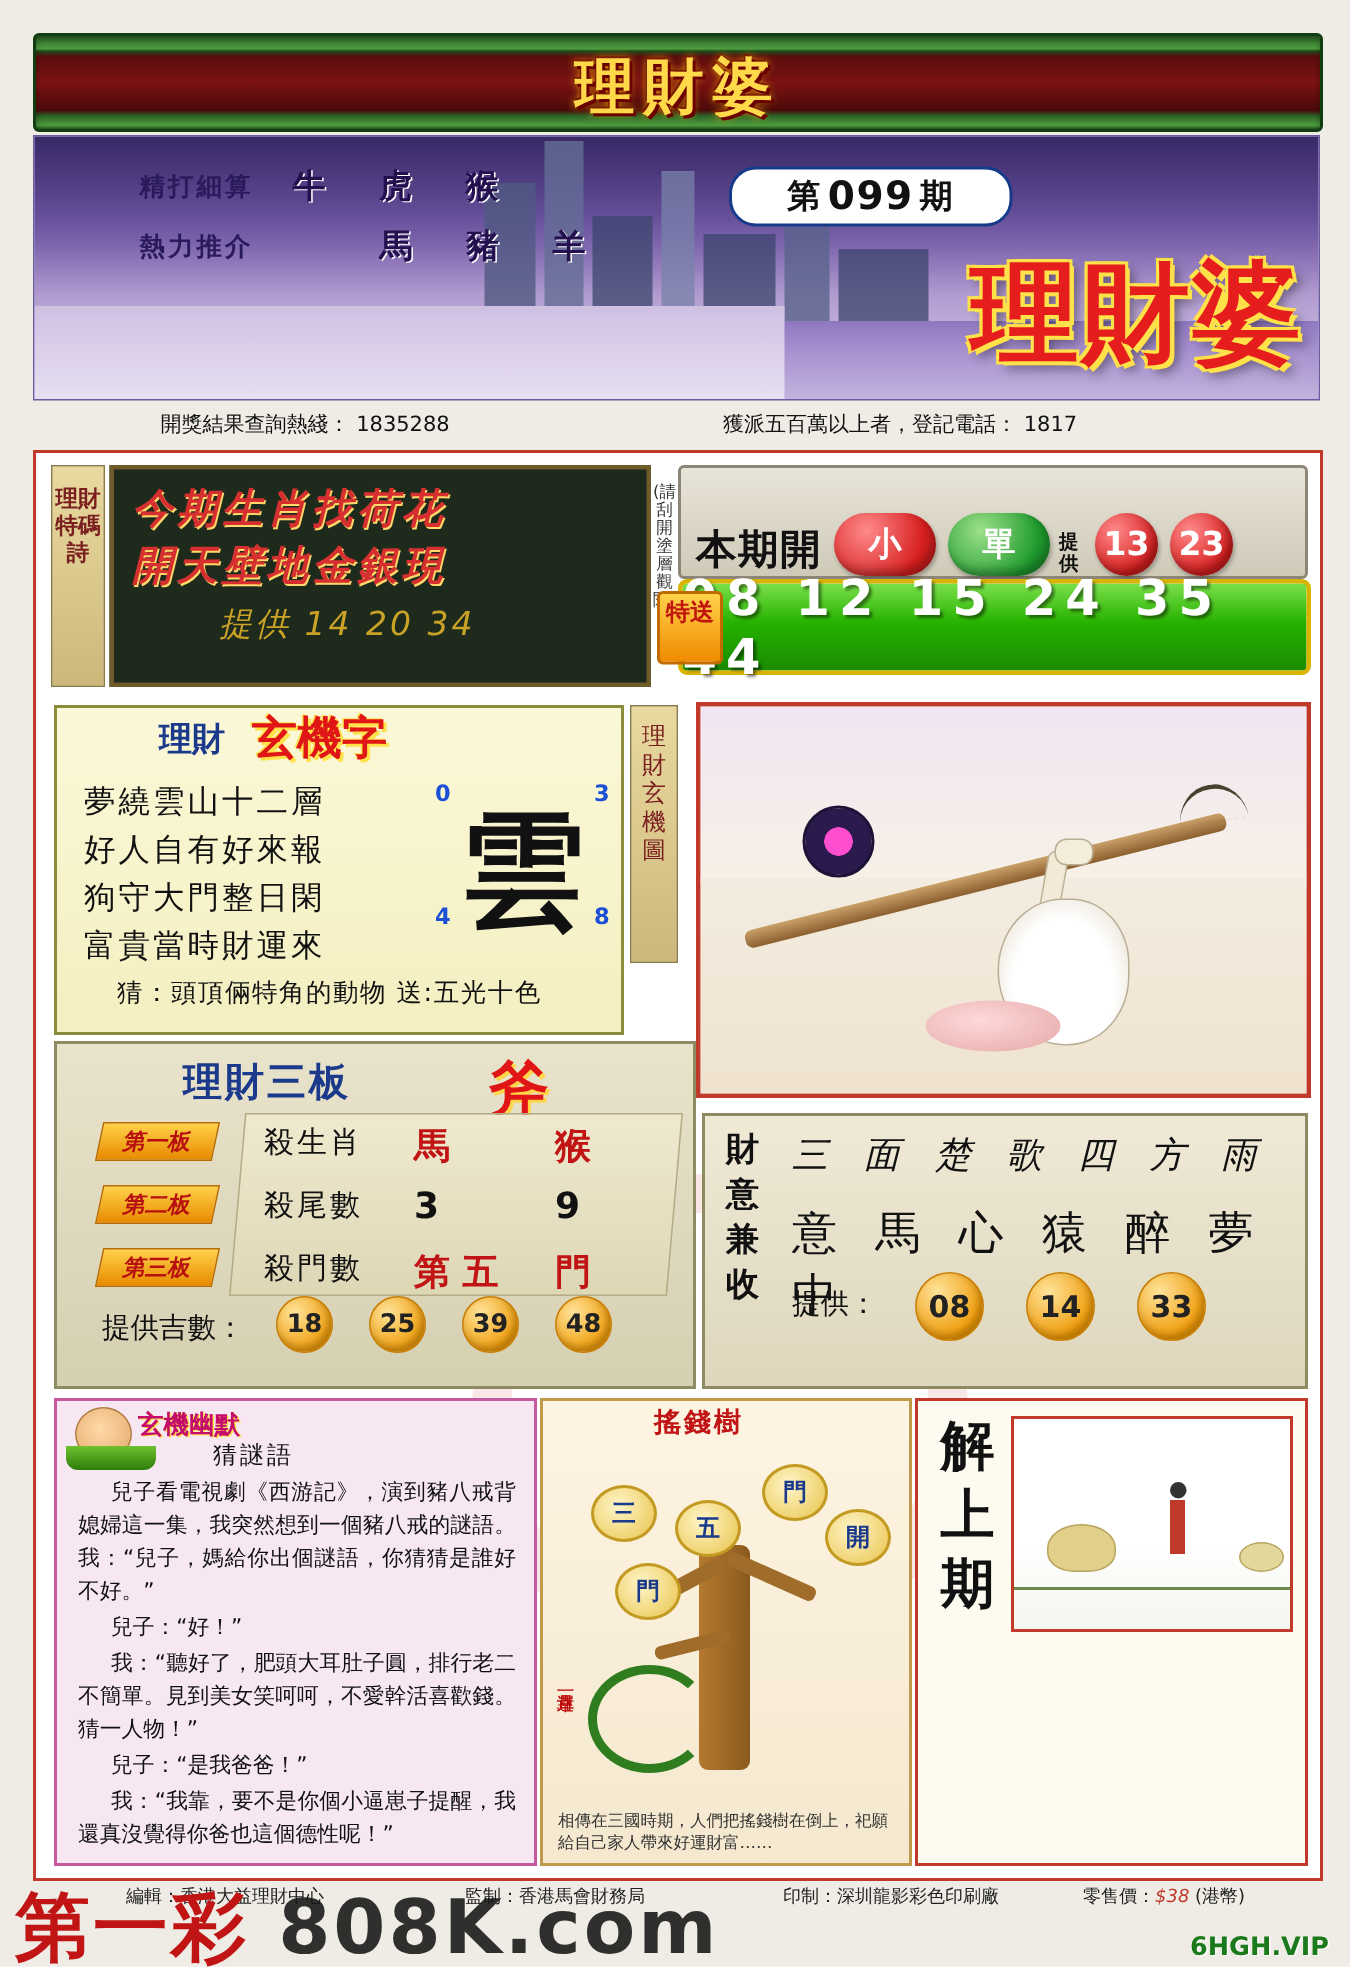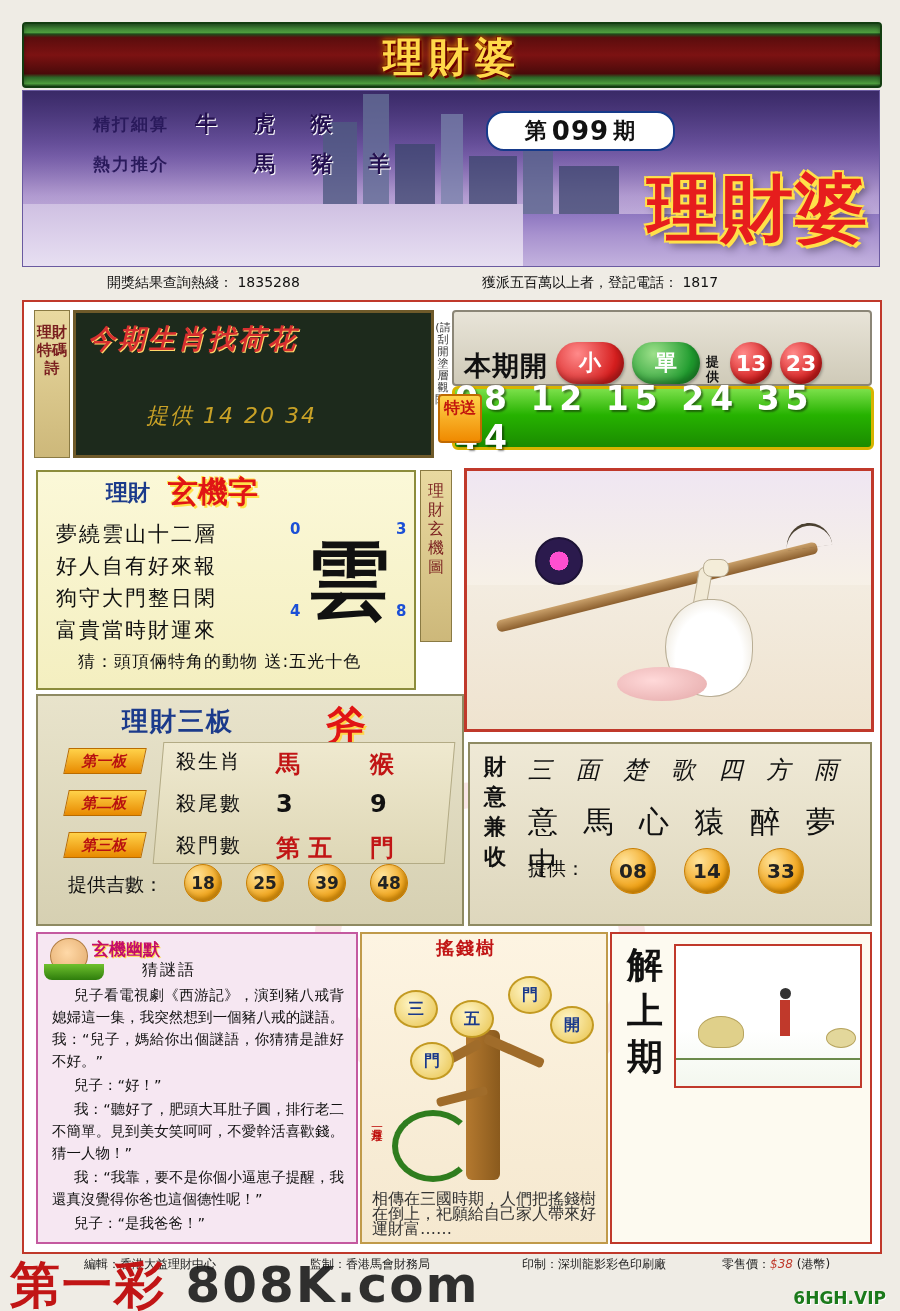--- a/index.html
+++ b/index.html
@@ -320,21 +320,21 @@
   .tb1{left:32px;top:56px;}
   .tb2{left:88px;top:66px;}
   .tb3{left:146px;top:42px;}
   .tb4{left:48px;top:108px;}
   .tb5{left:188px;top:72px;}
   .tree-snake{
     position:absolute;left:30px;top:176px;width:70px;height:60px;
     border:6px solid #2f7d1e;border-radius:50%;border-right-color:transparent;
   }
   .tree-foot{
-    position:absolute;left:10px;bottom:6px;width:224px;font-size:16px;line-height:15px;color:#333;
+    position:absolute;left:10px;bottom:6px;width:224px;font-size:11px;line-height:15px;color:#333;
   }
   .tree-side{
     position:absolute;left:6px;top:186px;font-size:12px;color:#b00;writing-mode:vertical-rl;
   }
   
   .jie{
     position:absolute;left:586px;top:630px;width:258px;height:308px;
     background:#fdfaf0;border:2px solid #c0392b;
   }
   .jie-v{
@@ -417,20 +417,21 @@
   </div>
 
   <div class="frame">
 
     <div class="ghost"></div>
 
     <div class="poemblk">
       <div class="vtitle">理財特碼詩</div>
       <div class="poembox">
         <div class="ln l1">今期生肖找荷花</div>
+        <div class="ln l2">開天壁地金銀現</div>
         <div class="gx">提供 14 20 34</div>
       </div>
       <div class="scratchnote">(請刮開塗層觀閱)</div>
     </div>
 
     <div class="openbox">
       <div class="lab">本期開</div>
       <div class="ball oval red">小</div>
       <div class="ball oval green">單</div>
       <div class="tisong">提供</div>
@@ -515,22 +516,22 @@
 
     <div class="joke">
       <div class="joke-face"></div>
       <div class="joke-grass"></div>
       <div class="joke-head">玄機幽默</div>
       <div class="joke-sub">猜謎語</div>
       <div class="joke-body">
         <p class="ind">兒子看電視劇《西游記》，演到豬八戒背媳婦這一集，我突然想到一個豬八戒的謎語。我：“兒子，媽給你出個謎語，你猜猜是誰好不好。”</p>
         <p class="ind">兒子：“好！”</p>
         <p class="ind">我：“聽好了，肥頭大耳肚子圓，排行老二不簡單。見到美女笑呵呵，不愛幹活喜歡錢。猜一人物！”</p>
+        <p class="ind">兒子：“是我爸爸！”</p>
         <p class="ind">我：“我靠，要不是你個小逼崽子提醒，我還真沒覺得你爸也這個德性呢！”</p>
-        <p class="ind">兒子：“是我爸爸！”</p>
       </div>
     </div>
 
     <div class="tree">
       <div class="tree-title">搖錢樹</div>
       <div class="trunk"></div>
       <div class="branch br1"></div>
         <div class="branch br2"></div>
         <div class="branch br3"></div>
       <div class="tbub tb1">三</div>

